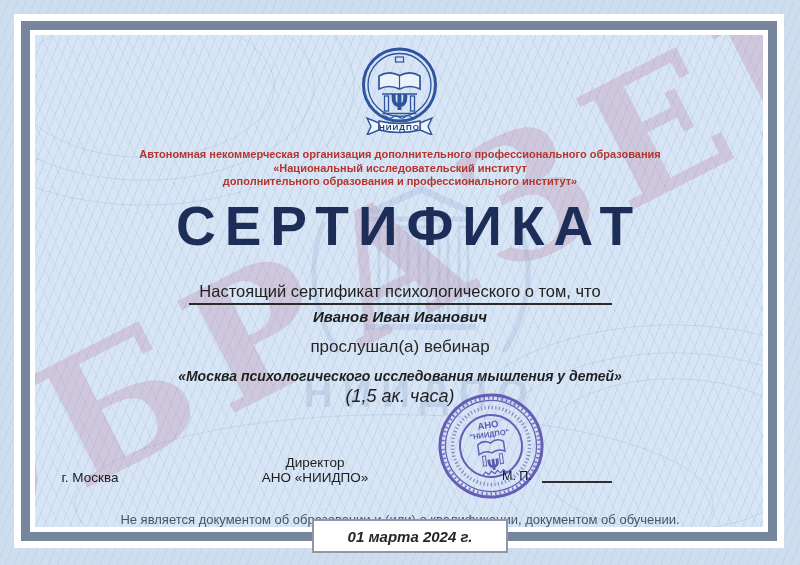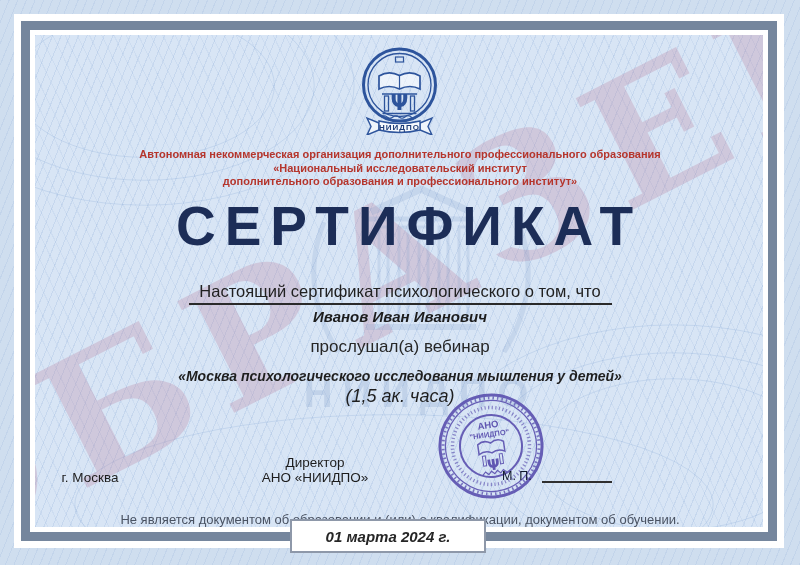--- a/index.html
+++ b/index.html
@@ -51,21 +51,21 @@
   .action{top:312px;font-size:17px;color:#262626;}
   .course{top:343px;font-size:14px;font-weight:700;font-style:italic;color:#1f1f1f;}
   .hours{top:361px;font-size:18px;font-weight:400;font-style:italic;color:#1f1f1f;}
   .stamp-svg{position:absolute;left:436px;top:391px;width:110px;height:110px;transform:rotate(-8deg);}
   .city{position:absolute;left:40px;top:470px;width:100px;text-align:center;font-size:13.5px;color:#1d1d1d;}
   .director{position:absolute;left:235px;top:455px;width:160px;text-align:center;font-size:13.5px;line-height:15px;color:#1d1d1d;}
   .mp{position:absolute;left:502px;top:469px;font-size:12.5px;color:#0f172a;}
   .mp-line{position:absolute;left:542px;top:481px;width:70px;height:1.5px;background:#2f2f2f;}
   .disclaimer{top:487px;font-size:13px;color:#4a5363;}
   .date-box{
-    position:absolute;left:290px;top:519px;width:196px;height:34px;box-sizing:border-box;
+    position:absolute;left:312px;top:519px;width:196px;height:34px;box-sizing:border-box;
     background:#ffffff;border:2px solid #8e98a9;z-index:8;
     display:flex;align-items:center;justify-content:center;
     font-size:15px;font-weight:700;font-style:italic;color:#262626;
   }
 </style>
 </head>
 <body>
 
 <div class="bg-pattern"></div>
 

